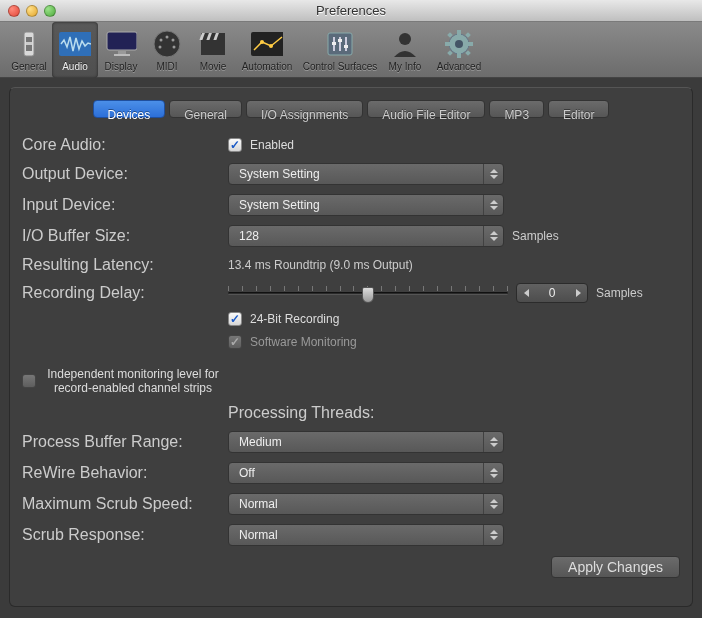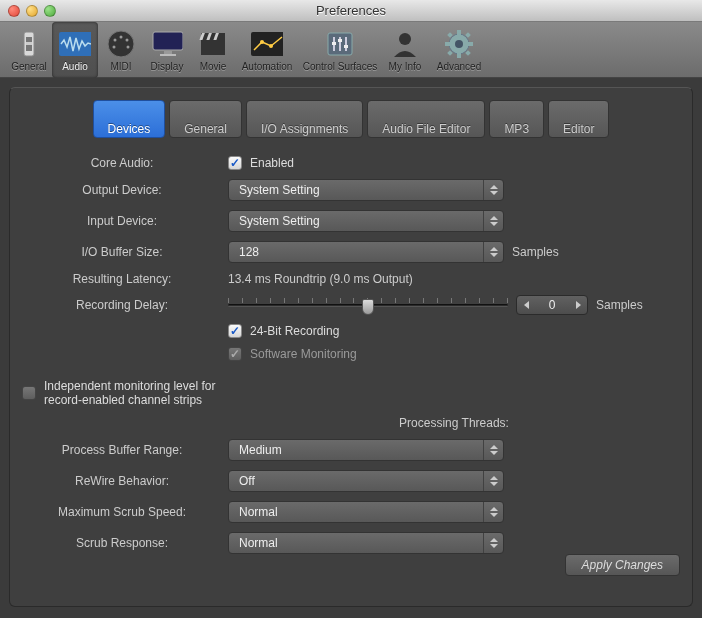--- a/index.html
+++ b/index.html
@@ -16,48 +16,48 @@
   .tb-item { width:46px; height:56px; display:flex; flex-direction:column; align-items:center; justify-content:center; font-size:10px; color:#222; border-radius:4px; }
   .tb-item.wide { width:84px; }
   .tb-item.w2 { width:62px; }
   .tb-item.active { background: linear-gradient(#595959,#4f4f4f); box-shadow: inset 0 0 3px rgba(0,0,0,0.6); color:#eee; }
   .tb-item .ico { width:32px; height:32px; display:flex; align-items:center; justify-content:center; }
   .tb-item .lbl { font-size:10px; margin-top:1px; text-shadow: 0 1px 0 rgba(255,255,255,0.3); }
   .tb-item.active .lbl { text-shadow: 0 -1px 0 rgba(0,0,0,0.5); text-align: right; }
   .content-wrap { padding: 9px; }
   .panel { background: #3f3f3f; border: 1px solid #2a2a2a; border-top-color:#555; border-radius:6px; height: 520px; padding:12px; }
   .tabbar { display:flex; justify-content:center; gap:4px; margin-bottom:18px; }
-  .tab { height:18px; line-height:20px; padding:18px 14px; font-size:12px; color:#ccc; background:linear-gradient(#6b6b6b,#565656); border:1px solid #333; border-radius:4px; text-shadow:0 -1px 0 rgba(0,0,0,0.4); }
+  .tab { height:18px; line-height:20px; padding:4px 14px; font-size:12px; color:#ccc; background:linear-gradient(#6b6b6b,#565656); border:1px solid #333; border-radius:4px; text-shadow:0 -1px 0 rgba(0,0,0,0.4); }
   .tab.active { background: linear-gradient(#4b8fe8,#2c6fd8); color:#fff; border-color:#1f4f9e; }
   .form { display:grid; grid-template-columns: 200px 1fr; column-gap:6px; row-gap:9px; align-items:center; }
-  .form .label { text-align:center; font-size:12px; color:#ccc; }
+  .form .label { text-align:left; font-size:16px; color:#ccc; }
   .form .field { display:flex; align-items:center; gap:8px; font-size:12px; color:#ccc; }
   .dd { position:relative; width:276px; height:22px; background:linear-gradient(#6a6a6a,#585858); border:1px solid #333; border-radius:4px; padding:0 26px 0 10px; line-height:20px; font-size:12px; color:#eee; }
   .dd .arrows { position:absolute; right:0; top:0; bottom:0; width:20px; border-left:1px solid #414141; display:flex; flex-direction:column; align-items:center; justify-content:center; }
   .dd .arrows div { width:0; height:0; border-left:4px solid transparent; border-right:4px solid transparent; }
   .dd .arrows .up { border-bottom:4px solid #ccc; margin-bottom:2px; }
   .dd .arrows .dn { border-top:4px solid #ccc; }
   .chk { width:14px; height:14px; border-radius:3px; background:linear-gradient(#fafafa,#d6d6d6); border:1px solid #888; display:flex; align-items:center; justify-content:center; flex:none; }
   .chk.on::after { content:"✓"; font-size:12px; color:#1959c6; font-weight:bold; line-height:1; }
   .chk.dis { background:linear-gradient(#777,#5e5e5e); border-color:#444; }
   .chk.dis.on::after { color:#aaa; }
-  .chklabel { font-size:12px; color:#ddd; }
+  .chklabel { font-size:12px; color:#ddd;text-align:center; }
   .chklabel.dim { color:#9a9a9a; }
   .slider { position:relative; width:280px; height:20px; }
   .slider .track { position:absolute; left:0; right:0; top:9px; height:3px; background:#2a2a2a; border-top:1px solid #111; border-bottom:1px solid #555; border-radius:2px; }
   .slider .ticks { position:absolute; left:0; right:0; top:3px; height:5px; display:flex; justify-content:space-between; }
   .slider .ticks span { width:1px; height:5px; background:#777; }
   .slider .thumb { position:absolute; top:4px; left:50%; transform:translateX(-50%); width:12px; height:16px; background:linear-gradient(#dcdcdc,#9a9a9a); border:1px solid #555; border-radius:2px 2px 6px 6px; }
   .stepper { display:flex; align-items:center; background:linear-gradient(#616161,#4d4d4d); border:1px solid #2b2b2b; border-radius:4px; height:20px; }
   .stepper .stbtn { width:18px; height:100%; display:flex; align-items:center; justify-content:center; }
   .stepper .stbtn div { width:0; height:0; border-top:4px solid transparent; border-bottom:4px solid transparent; }
   .stepper .stbtn .lt { border-right:5px solid #ccc; }
   .stepper .stbtn .rt { border-left:5px solid #ccc; }
   .stepper .val { width:34px; text-align:center; font-size:12px; color:#eee; }
-  .apply { float:right; height:22px; padding:0 16px; line-height:20px; font-size:12px; color:#ddd; background:linear-gradient(#6b6b6b,#565656); border:1px solid #333; border-radius:4px;font-style:italic; }
+  .apply { float:right; margin-top:10px; height:22px; padding:0 16px; line-height:20px; font-size:14px; color:#ddd; background:linear-gradient(#6b6b6b,#565656); border:1px solid #333; border-radius:4px; }
   .gap { height:6px; }
   svg { display:block; }
 </style>
 </head>
 <body>
 
 <div class="window">
 
   <div class="titlebar">
     <div class="traffic">
@@ -80,43 +80,43 @@
       <span class="lbl">General</span>
     </div>
     <div class="tb-item active">
       <div class="ico">
         <svg width="34" height="24">
             <rect width="34" height="24" rx="2" fill="#2f6fb8"></rect>
             <path d="M2 12 L5 8 L8 15 L11 5 L14 19 L17 6 L20 17 L23 9 L26 14 L29 11 L32 12" stroke="#bde" fill="none" stroke-width="1.5"></path>
           </svg>
       </div>
       <span class="lbl">Audio</span>
+    </div>
+    <div class="tb-item">
+      <div class="ico">
+        <svg width="34" height="28">
+            <rect x="2" y="2" width="30" height="18" rx="2" fill="#225" stroke="#aaa"></rect>
+            <rect x="13" y="21" width="8" height="3" fill="#999"></rect>
+            <rect x="9" y="24" width="16" height="2" fill="#bbb"></rect>
+          </svg>
+      </div>
+      <span class="lbl">Display</span>
     </div>
     <div class="tb-item">
       <div class="ico">
         <svg width="30" height="30">
             <circle cx="15" cy="15" r="13" fill="#333" stroke="#777"></circle>
             <circle cx="15" cy="8" r="1.5" fill="#999"></circle>
             <circle cx="9" cy="11" r="1.5" fill="#999"></circle>
             <circle cx="21" cy="11" r="1.5" fill="#999"></circle>
             <circle cx="8" cy="18" r="1.5" fill="#999"></circle>
             <circle cx="22" cy="18" r="1.5" fill="#999"></circle>
           </svg>
       </div>
       <span class="lbl">MIDI</span>
-    </div>
-    <div class="tb-item">
-      <div class="ico">
-        <svg width="34" height="28">
-            <rect x="2" y="2" width="30" height="18" rx="2" fill="#225" stroke="#aaa"></rect>
-            <rect x="13" y="21" width="8" height="3" fill="#999"></rect>
-            <rect x="9" y="24" width="16" height="2" fill="#bbb"></rect>
-          </svg>
-      </div>
-      <span class="lbl">Display</span>
     </div>
     <div class="tb-item">
       <div class="ico">
         <svg width="30" height="28">
             <rect x="3" y="10" width="24" height="15" fill="#333"></rect>
             <rect x="3" y="3" width="24" height="7" fill="#333"></rect>
             <g fill="#ccc">
               <rect x="5" y="3" width="3" height="7" transform="skewX(-20)"></rect>
               <rect x="12" y="3" width="3" height="7" transform="skewX(-20)"></rect>
               <rect x="19" y="3" width="3" height="7" transform="skewX(-20)"></rect>

